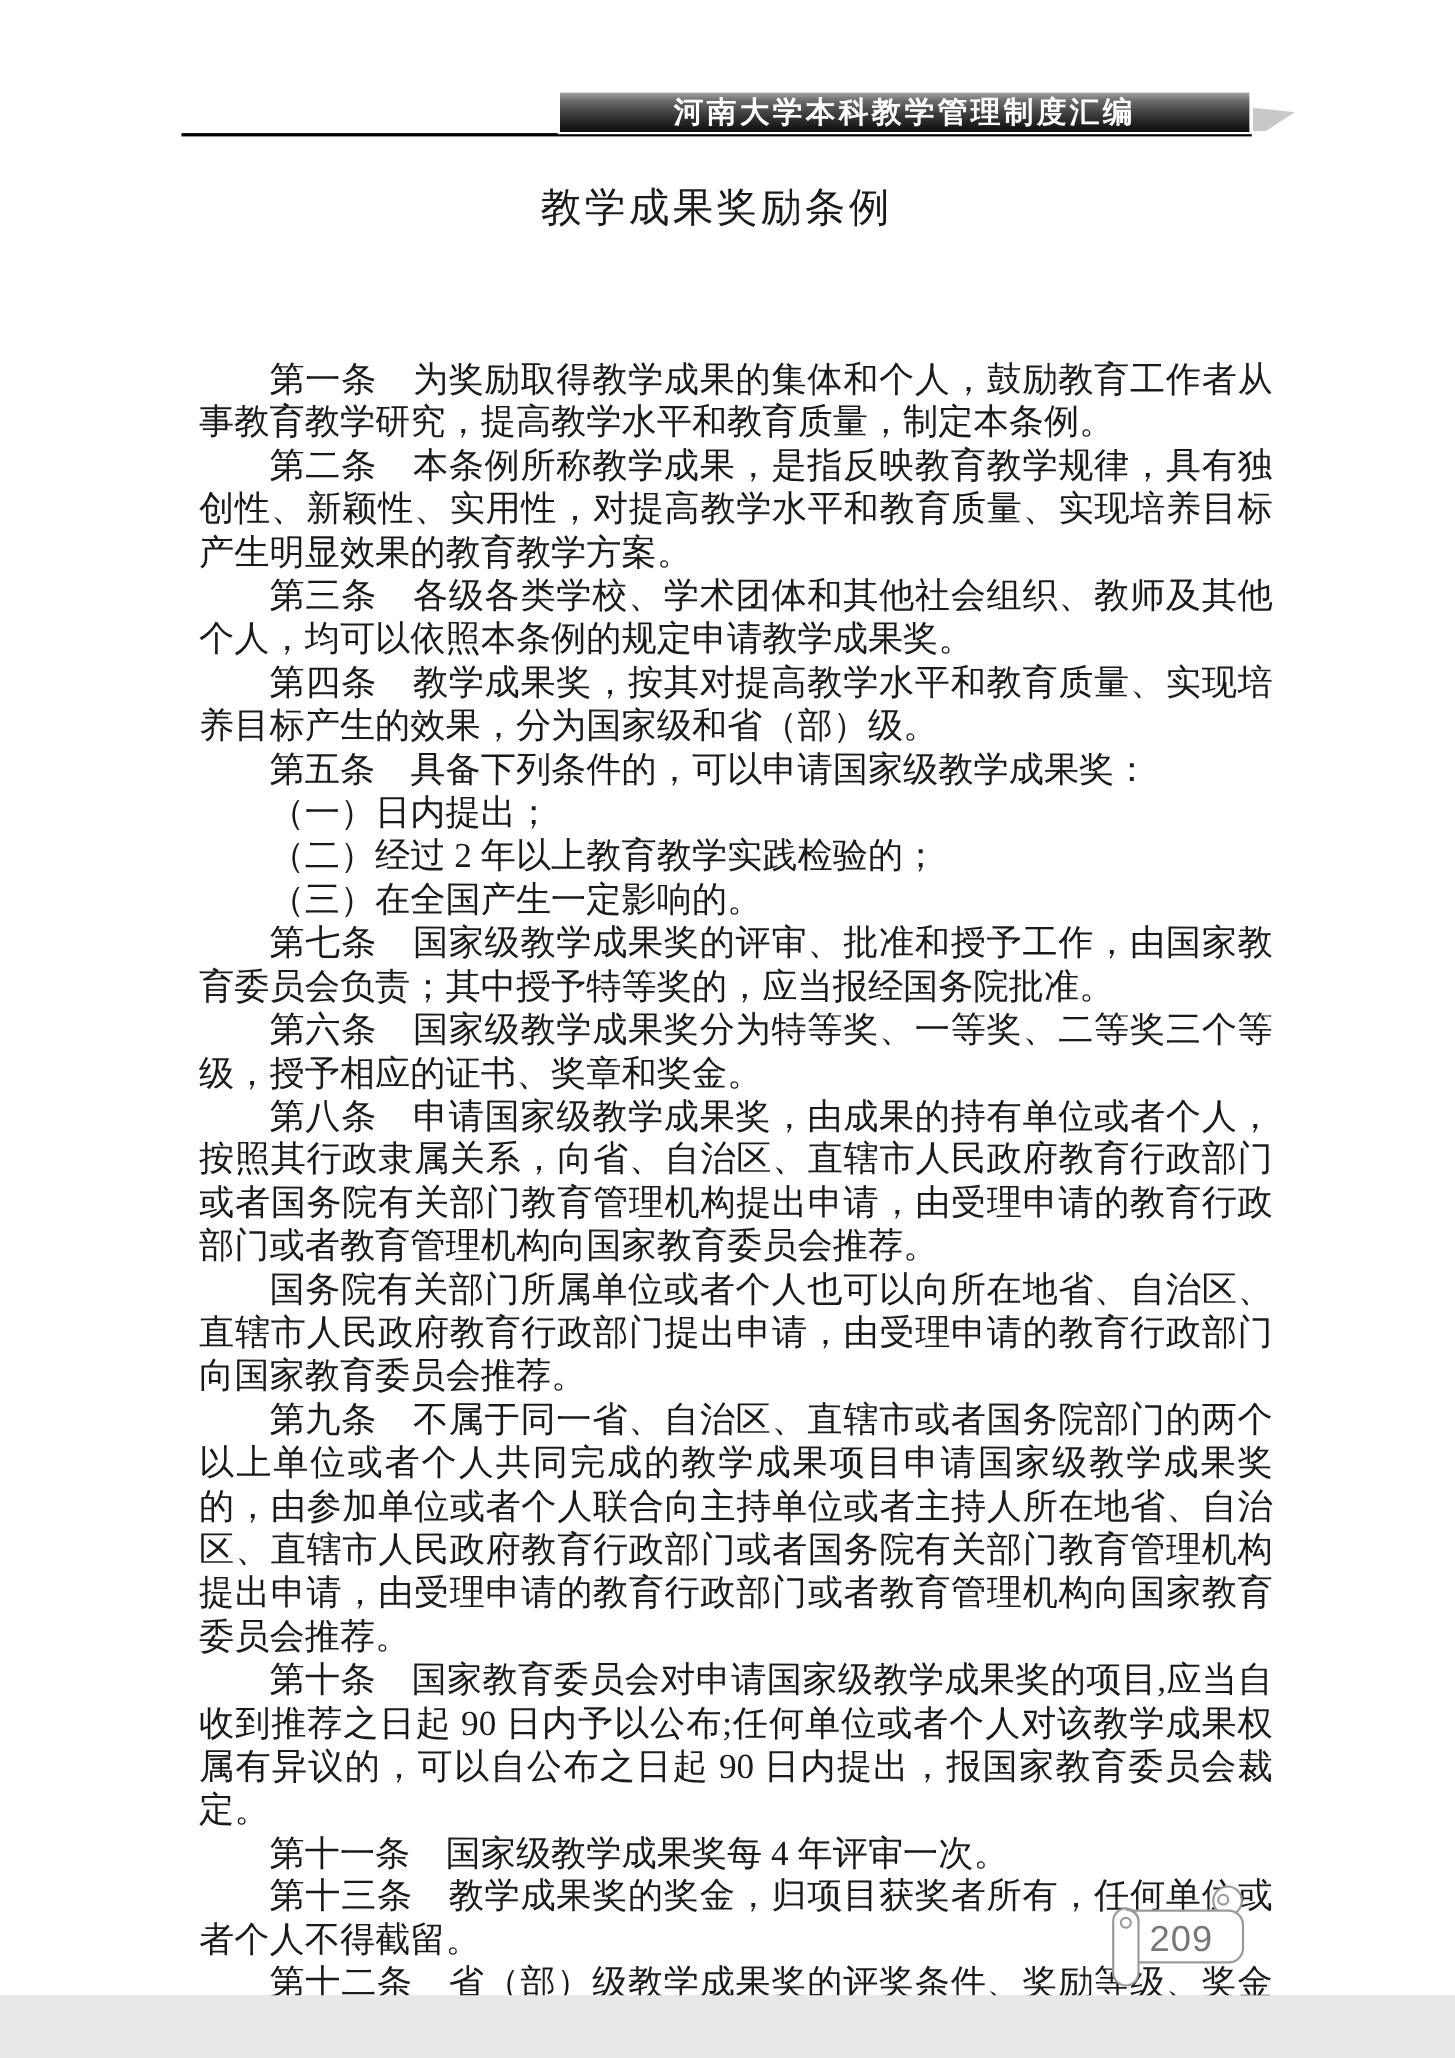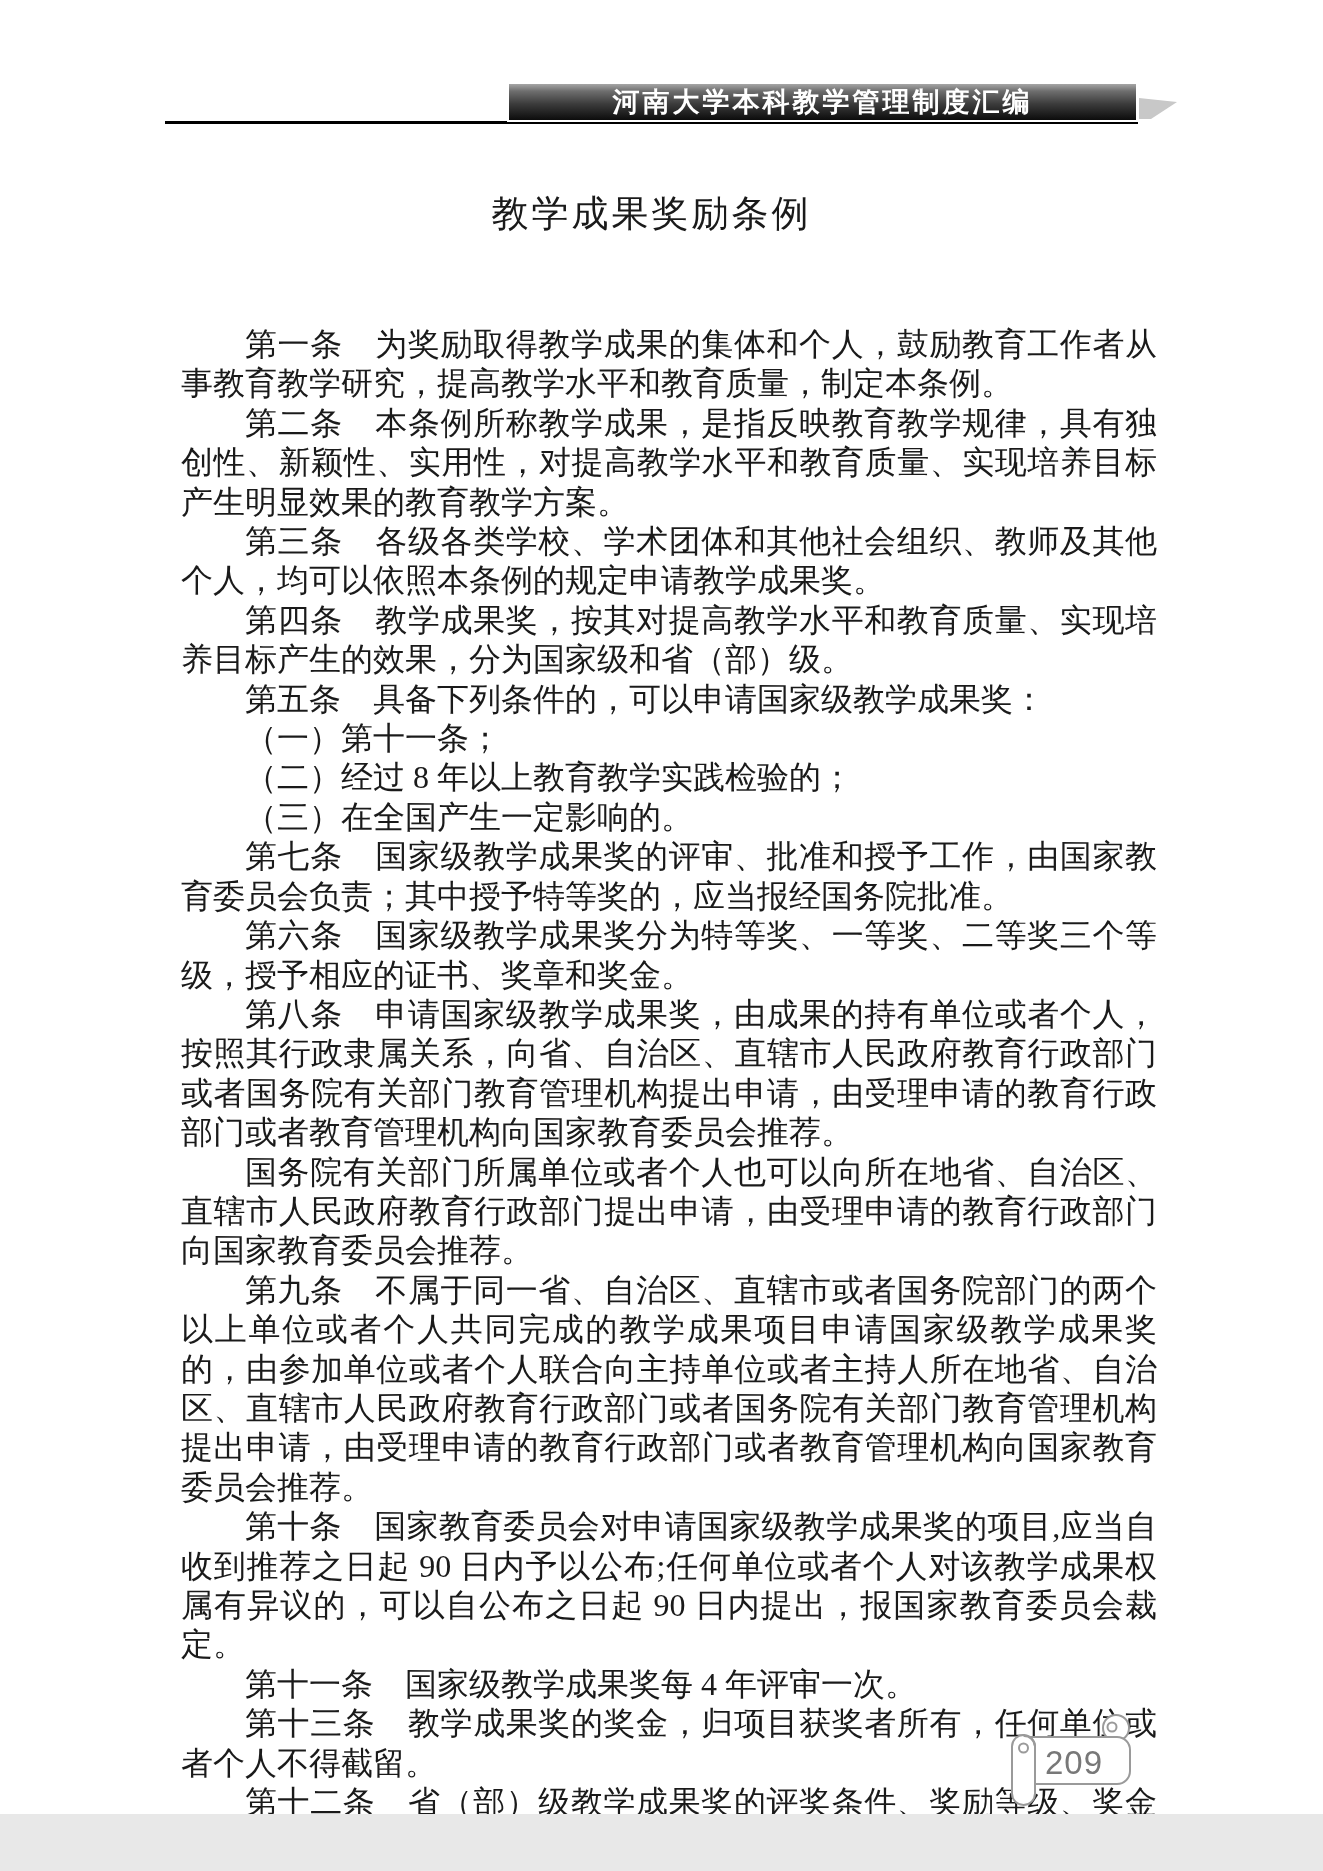--- a/index.html
+++ b/index.html
@@ -33,21 +33,20 @@
   .header-arrow {
     position:absolute; left:1139px; top:96px;
   }
   
   .doc-title {
     position:absolute; left:165px; top:164px; width:973px;
     text-align:center;
     font-family:Liberation Mono, monospace;
     font-size:37px; font-weight:500; letter-spacing:3px;
     color:#1a1a1a;
-    margin-top:25px;
   }
   .doc-subtitle {
     position:absolute; left:165px; top:240px; width:973px;
     text-align:center;
     font-size:25px; letter-spacing:1px;
     color:#1a1a1a;
   }
   
   .doc-body {
     position:absolute; left:181px; top:325px;
@@ -93,23 +92,23 @@
       <p>第一条　为奖励取得教学成果的集体和个人，鼓励教育工作者从事教育教学研究，提高教学水平和教育质量，制定本条例。</p>
 
       <p>第二条　本条例所称教学成果，是指反映教育教学规律，具有独创性、新颖性、实用性，对提高教学水平和教育质量、实现培养目标产生明显效果的教育教学方案。</p>
 
       <p>第三条　各级各类学校、学术团体和其他社会组织、教师及其他个人，均可以依照本条例的规定申请教学成果奖。</p>
 
       <p>第四条　教学成果奖，按其对提高教学水平和教育质量、实现培养目标产生的效果，分为国家级和省（部）级。</p>
 
       <p>第五条　具备下列条件的，可以申请国家级教学成果奖：</p>
 
-      <p>（一）第十一条；</p>
+      <p>（一）日内提出；</p>
 
-      <p>（二）经过 8 年以上教育教学实践检验的；</p>
+      <p>（二）经过 2 年以上教育教学实践检验的；</p>
 
       <p>（三）在全国产生一定影响的。</p>
 
       <p>第七条　国家级教学成果奖的评审、批准和授予工作，由国家教育委员会负责；其中授予特等奖的，应当报经国务院批准。</p>
 
       <p>第六条　国家级教学成果奖分为特等奖、一等奖、二等奖三个等级，授予相应的证书、奖章和奖金。</p>
 
       <p>第八条　申请国家级教学成果奖，由成果的持有单位或者个人，按照其行政隶属关系，向省、自治区、直辖市人民政府教育行政部门或者国务院有关部门教育管理机构提出申请，由受理申请的教育行政部门或者教育管理机构向国家教育委员会推荐。</p>
 
       <p>国务院有关部门所属单位或者个人也可以向所在地省、自治区、直辖市人民政府教育行政部门提出申请，由受理申请的教育行政部门向国家教育委员会推荐。</p>

